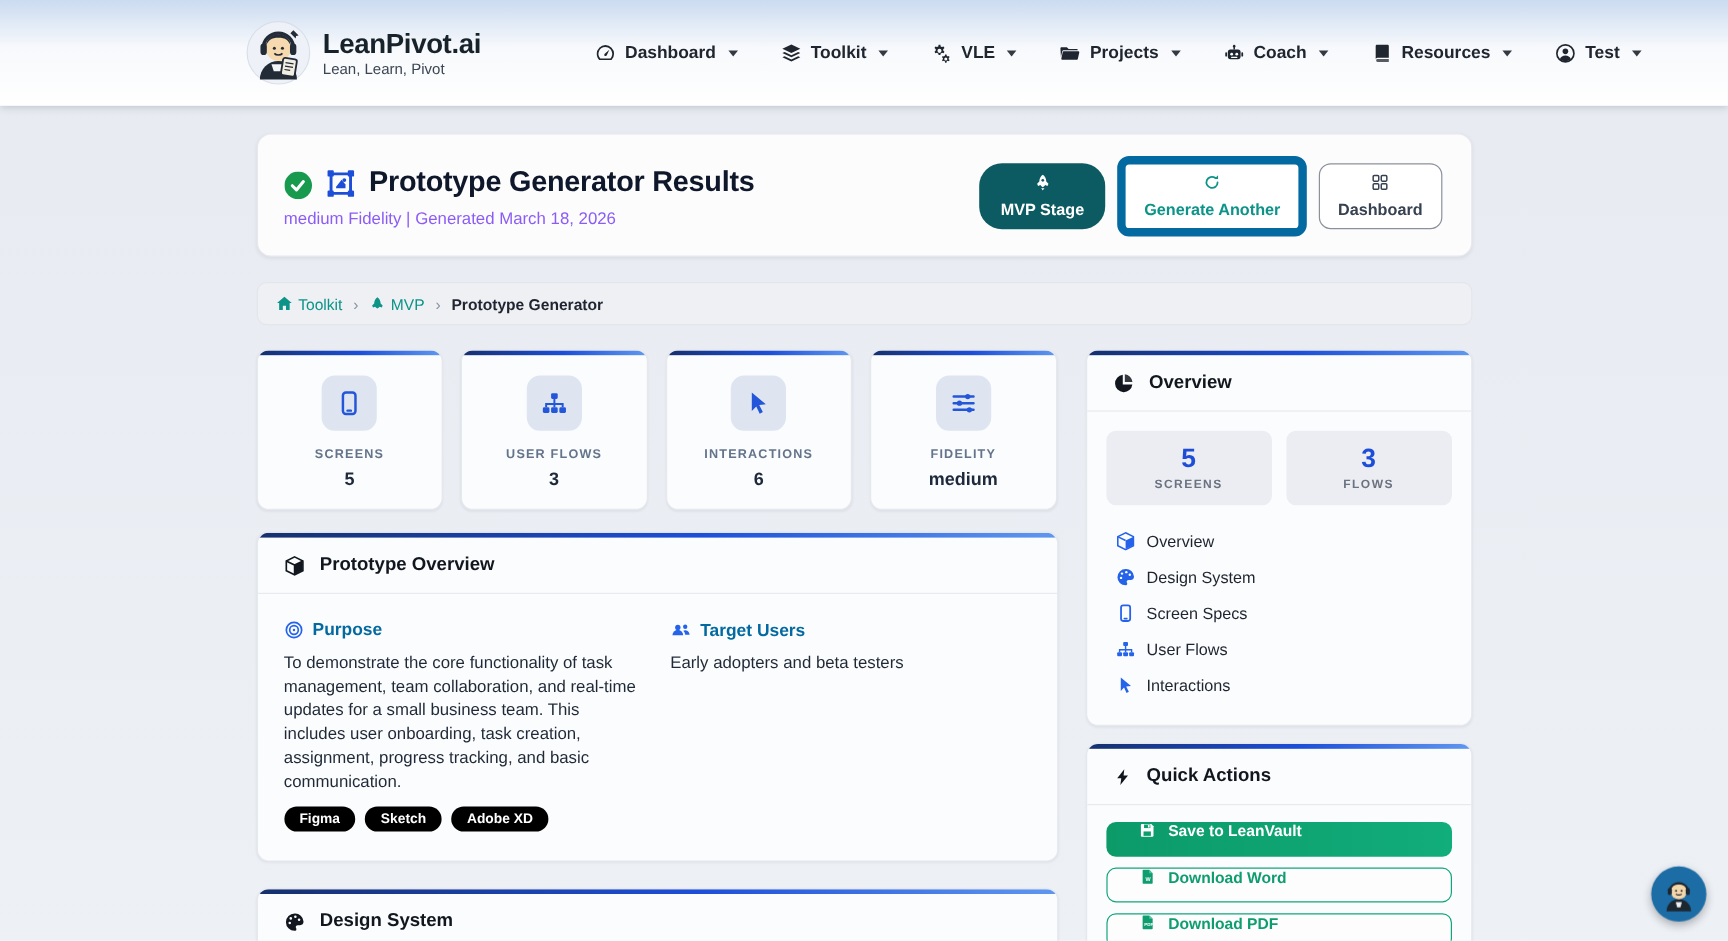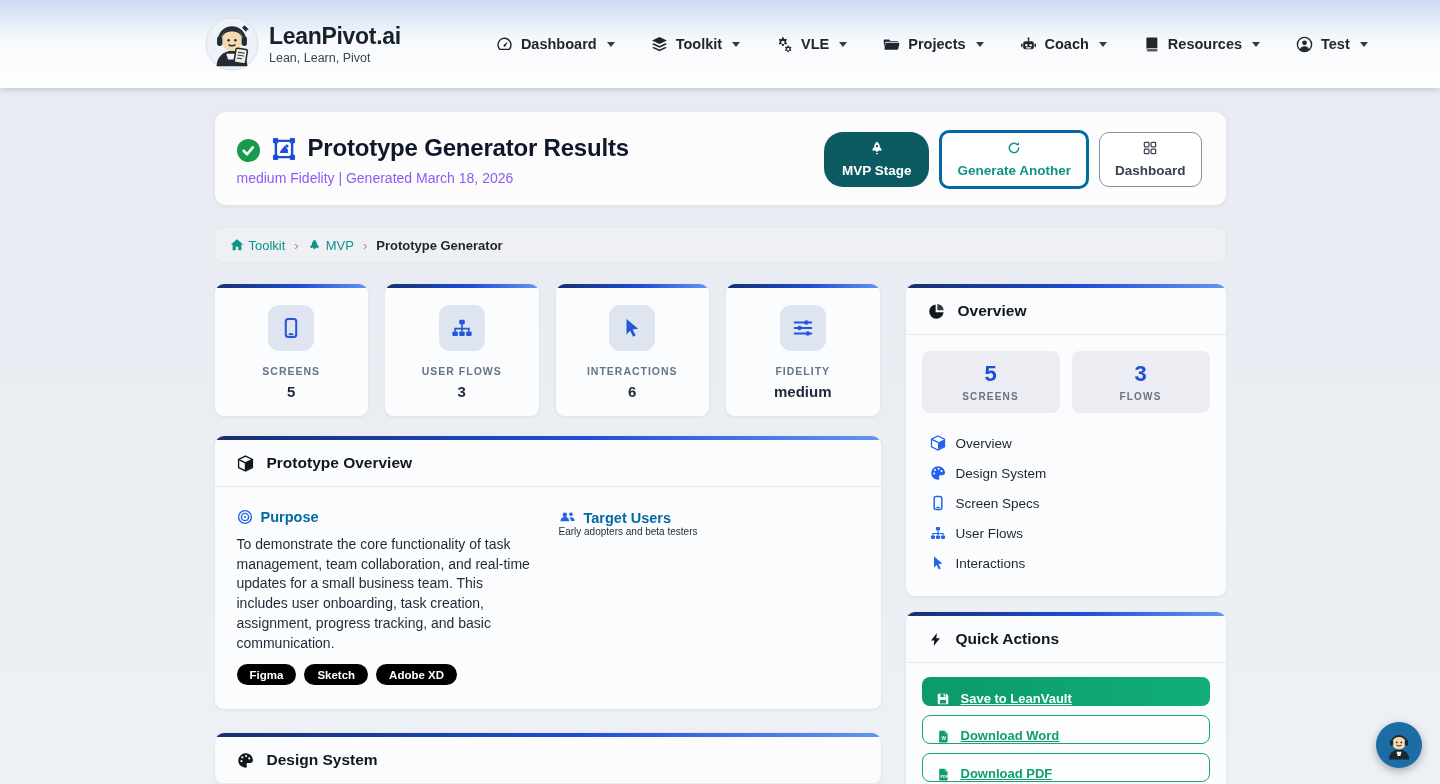--- a/index.html
+++ b/index.html
@@ -37,21 +37,21 @@
     box-shadow:0 1px 3px rgba(16,24,40,.06);
     padding:18px 24px 16px 22px;
     display:flex; justify-content:space-between; align-items:center;
   }
   .title-row { display:flex; align-items:flex-end; gap:11px; }
   .page-title { font-size:24px; font-weight:800; color:#0f172a; letter-spacing:-.2px; }
   .subtitle { margin-top:8px; font-size:14px; color:#8b5cf6; }
   .header-buttons { display:flex; align-items:center; gap:10px; }
   .btn { display:inline-flex; align-items:center; gap:8px; font-size:13.5px; font-weight:600; cursor:pointer; white-space:nowrap;flex-direction:column; }
   .btn-solid-teal { background:#0d5b62; color:#fff; border-radius:19px; padding:9px 18px; }
-  .btn-outline-teal { background:#fff; color:#0d9488; border:3px solid #0369a1; border-radius:10px; padding:8px 15px; }
+  .btn-outline-teal { background:#fff; color:#0d9488; border:7px solid #0369a1; border-radius:10px; padding:8px 15px; }
   .btn-outline-gray { background:#fff; color:#374151; border:1px solid #8b919b; border-radius:10px; padding:8px 15px; }
 
   
   .breadcrumb {
     margin-top:21px; height:36px; background:#eef0f4;
     border:1px solid #e3e6ec; border-radius:8px;
     display:flex; align-items:center; gap:9px; padding:0 15px; font-size:13px;
   }
   .crumb-link { display:flex; align-items:center; gap:5px; color:#0d9488; cursor:pointer; }
   .crumb-sep { color:#8a93a0; font-size:13px; }
@@ -85,21 +85,21 @@
     margin:17px auto 0; display:flex; align-items:center; justify-content:center; color:#2356d8;
   }
   .stat-label { margin-top:14px; font-size:10.5px; letter-spacing:1px; color:#64748b; font-weight:600; }
   .stat-value { margin:6px 0 16px; font-size:15px; font-weight:700; color:#1e293b; }
 
   
   .overview-panel { margin-top:18px; }
   .overview-body { padding:22px 22px 24px; display:grid; grid-template-columns:1fr 1fr; column-gap:22px; }
   .sub-head { display:flex; align-items:center; gap:8px; color:#0369a1; font-size:14.5px; font-weight:700; }
   .para { margin-top:10px; font-size:14px; color:#1f2937; line-height:1.41; width:300px; }
-  .target-text { font-size:10px; color:#1f2937; }
+  .target-text { margin-top:10px; font-size:14px; color:#1f2937; }
   .tools-head { margin-top:24px; }
   .badges { display:flex; gap:8px; margin-top:11px; }
   .badge { background:#000000; color:#fff; font-size:11.5px; font-weight:600; padding:4.5px 13px; border-radius:12px; cursor:default; }
 
   
   .design-panel { margin-top:22px; }
 
   
   .ov-body { padding:16px; }
   .ov-stats { display:grid; grid-template-columns:1fr 1fr; gap:12px; }
@@ -107,22 +107,22 @@
   .ov-num { font-size:22px; font-weight:800; color:#1d4ed8; }
   .ov-lab { margin-top:4px; font-size:10px; letter-spacing:1.2px; color:#6b7280; font-weight:600; }
   .ov-links { margin-top:15px; padding:0 4px 2px; }
   .ov-link { display:flex; align-items:center; gap:10px; font-size:13.5px; color:#1f2430; padding:7px 4px; cursor:pointer; }
   .ov-link .li { color:#2563eb; }
 
   
   .qa-panel { margin-top:14px; }
   .qa-body { padding:14px 16px 16px; display:flex; flex-direction:column; gap:9px; }
   .qa-btn {
-    height:29px; border-radius:8px; display:flex; align-items:flex-end; gap:11px;
-    padding:0 14px; font-size:13px; font-weight:600; cursor:pointer; background:#fdfdfe;text-decoration:underline;
+    height:29px; border-radius:8px; display:flex; align-items:flex-start; gap:11px;
+    padding:0 27px; font-size:13px; font-weight:600; cursor:pointer; background:#fdfdfe;
   }
   .qa-solid-green { background:linear-gradient(90deg,#0c9a69,#11ad7b); color:#fff; border:none; }
   .qa-outline-green { border:1px solid #12a57c; color:#0f9d70; }
   .qa-outline-gray { border:1px solid #7e8791; color:#3a4350; }
 
   
   .chat-fab {
     position:fixed; right:18px; bottom:16px; width:46px; height:46px; border-radius:50%;
     background:#1c6ca6; box-shadow:0 3px 8px rgba(0,0,0,.3);
     display:flex; align-items:center; justify-content:center; cursor:pointer; z-index:20;

